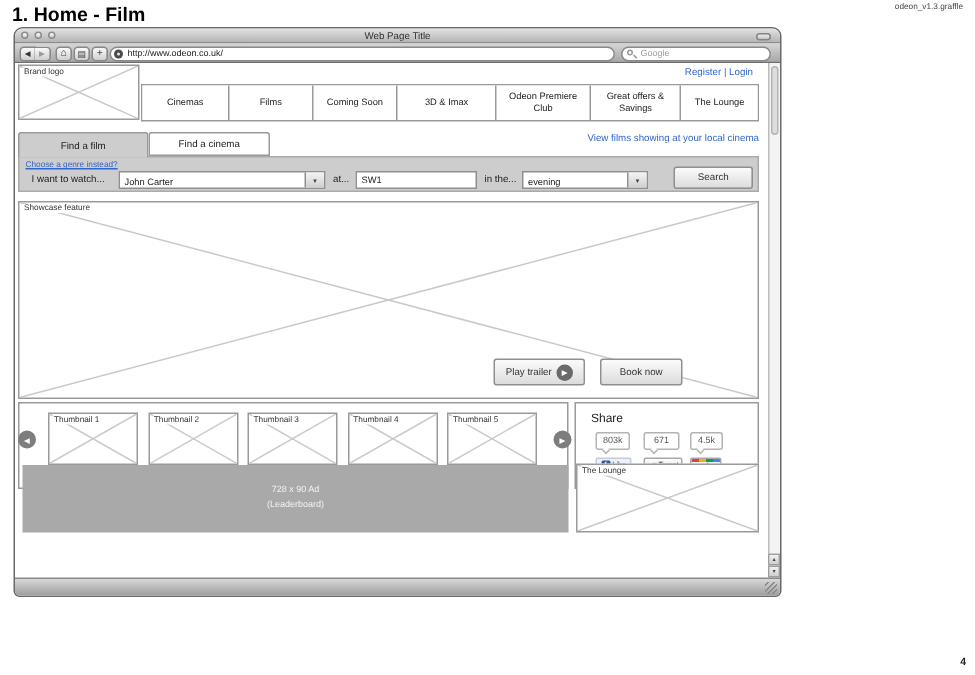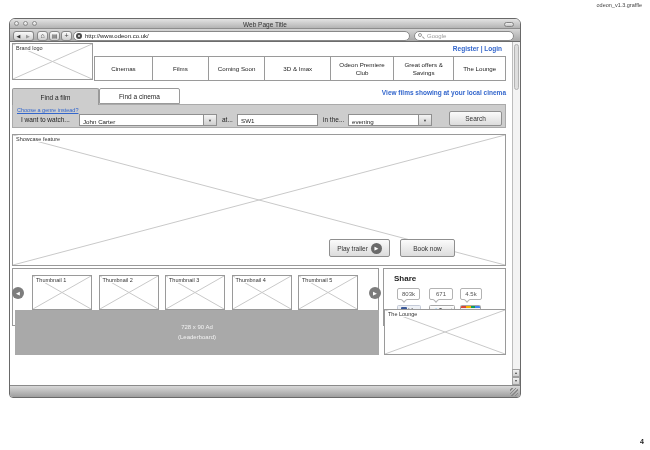--- a/index.html
+++ b/index.html
@@ -58,21 +58,21 @@
     background:repeating-linear-gradient(-45deg, transparent 0 1.5px, #8a8a8a 1.5px 2.5px); }
 
   
   .xbox { position:absolute; border:1px solid #9a9a9a; background:#fff; }
   .xph  { position:absolute; left:0; top:0; width:100%; height:100%; display:block; }
   .xph line { stroke:#c9c9c9; stroke-width:1; }
   .chip { position:absolute; top:1px; left:2px; font-size:5.5px; color:#333;
     background:#fff; padding:0 1px; z-index:2; white-space:nowrap; }
 
   .blue-link { color:#3366cc; }
-  .bold { font-weight:bold; }
+  .bold { font-weight:normal; }
 
   
   .nav { position:absolute; left:84px; top:14px; width:412px; height:25px;
     border:1px solid #9a9a9a; display:flex; }
   .nav-cell { border-left:1px solid #9a9a9a; display:flex; align-items:center;
     justify-content:center; text-align:center; font-size:6.2px; color:#222;
     line-height:1.25; padding:1px 2px; background:#fff; cursor:default; }
   .nav-cell:first-child { border-left:none; }
 
   
@@ -132,20 +132,21 @@
     background:#dedede; border:1px solid #b3b3b3; border-radius:2.5px; }
   .sb-btn { position:absolute; left:502px; width:8px; height:8px;
     border:1px solid #9f9f9f; background:linear-gradient(#f2f2f2,#cfcfcf);
     display:flex; align-items:center; justify-content:center; font-size:3.5px; color:#444; }
 </style>
 </head>
 <body>
 
 <div class="canvas">
 
+  <div class="abs page-title">1. Home - Film</div>
   <div class="abs doc-label">odeon_v1.3.graffle</div>
   <div class="abs page-num">4</div>
 
   <div class="abs frame">
 
     <div class="abs titlebar">
       <span class="circ"></span>
       <span class="circ"></span>
       <span class="circ"></span>
       <span class="win-title">Web Page Title</span>

